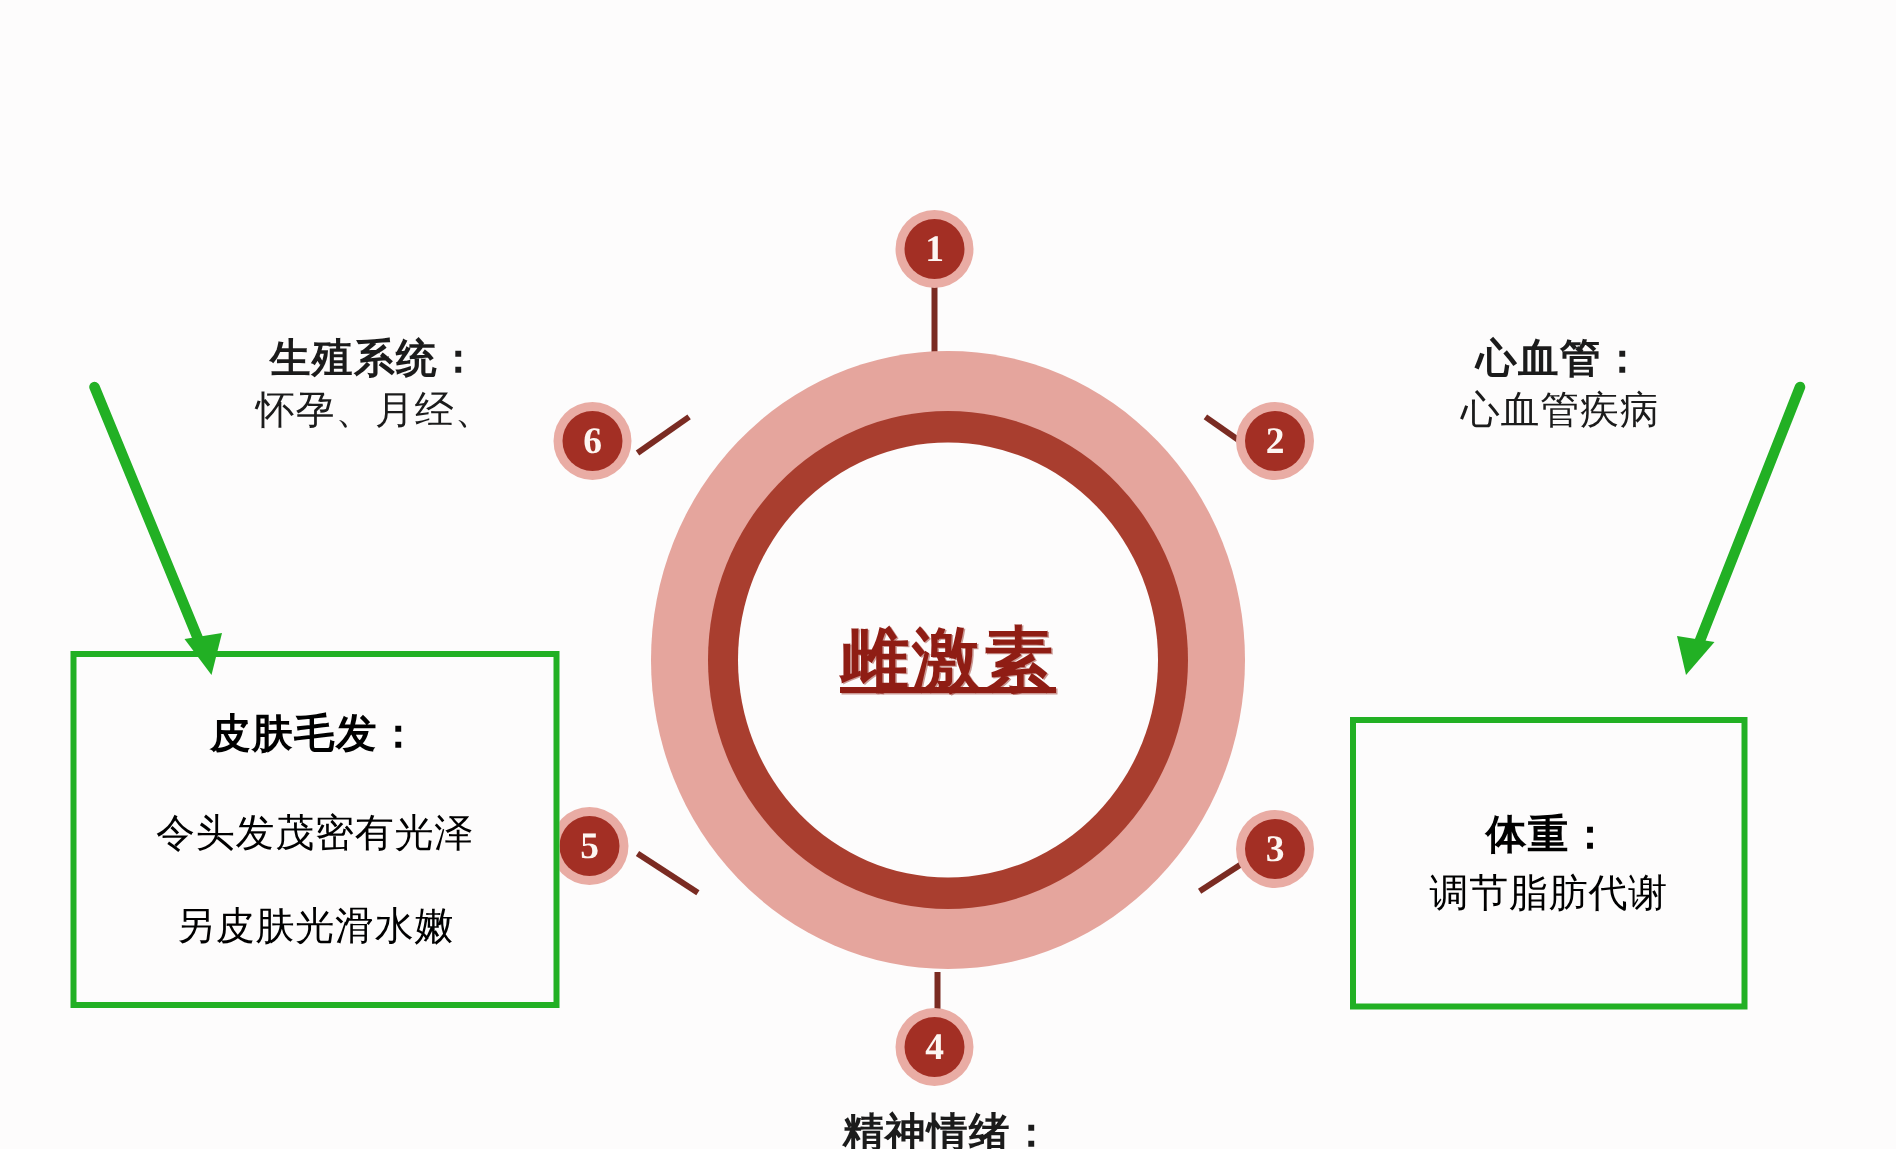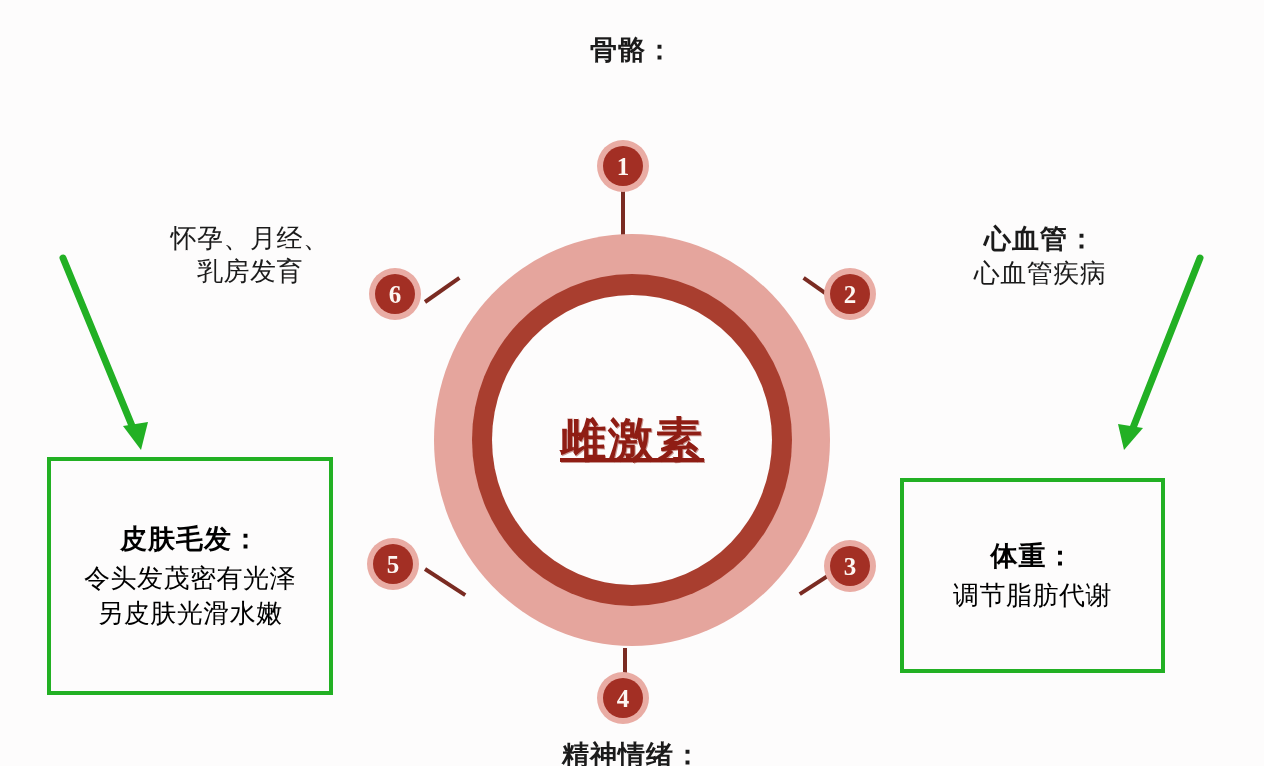--- a/index.html
+++ b/index.html
@@ -179,38 +179,37 @@
 
   <div class="badge" style="left:367px; top:538px;">
     <span class="disc">5</span>
   </div>
 
   <div class="badge" style="left:369px; top:268px;">
     <span class="disc">6</span>
   </div>
 
   <div class="textblock" style="left:422px; top:33px; width:420px;">
-    <div class="tb-title">骨骼：</div>
   </div>
 
   <div class="textblock" style="left:890px; top:222px; width:300px;">
     <div class="tb-title">心血管：</div>
     <div class="tb-line">心血管疾病</div>
   </div>
 
   <div class="textblock" style="left:120px; top:222px; width:260px;">
+    <div class="tb-title">生殖系统：</div>
     <div class="tb-line">怀孕、月经、</div>
-    <div class="tb-line">乳房发育</div>
   </div>
 
   <div class="textblock" style="left:472px; top:738px; width:320px;">
     <div class="tb-title">精神情绪：</div>
   </div>
 
-  <div class="greenbox" style="left:47px; top:457px; width:286px; height:238px;">
+  <div class="greenbox" style="left:47px; top:434px; width:326px; height:238px;gap:27px;">
     <div class="tb-title">皮肤毛发：</div>
     <div class="tb-line">令头发茂密有光泽</div>
     <div class="tb-line">另皮肤光滑水嫩</div>
   </div>
 
   <div class="greenbox" style="left:900px; top:478px; width:265px; height:195px;">
     <div class="tb-title">体重：</div>
     <div class="tb-line">调节脂肪代谢</div>
   </div>
 

